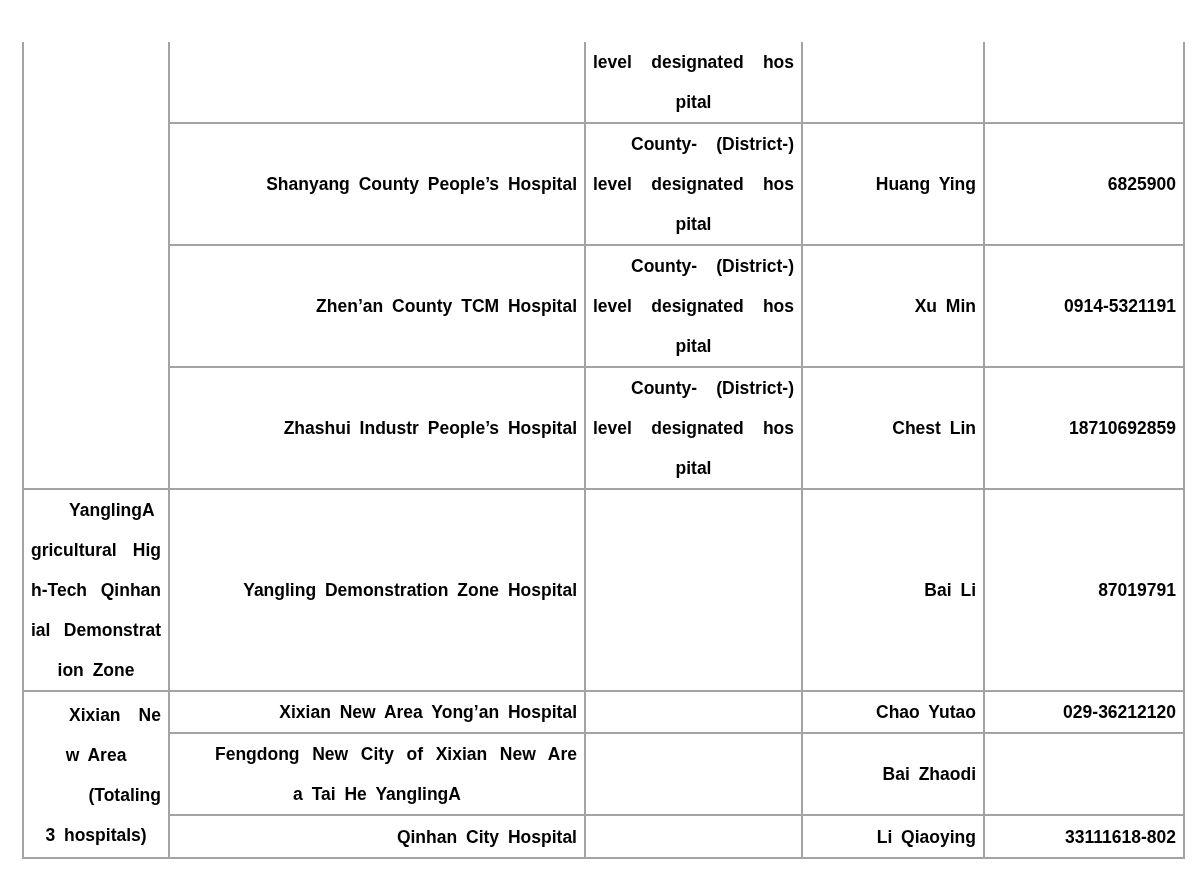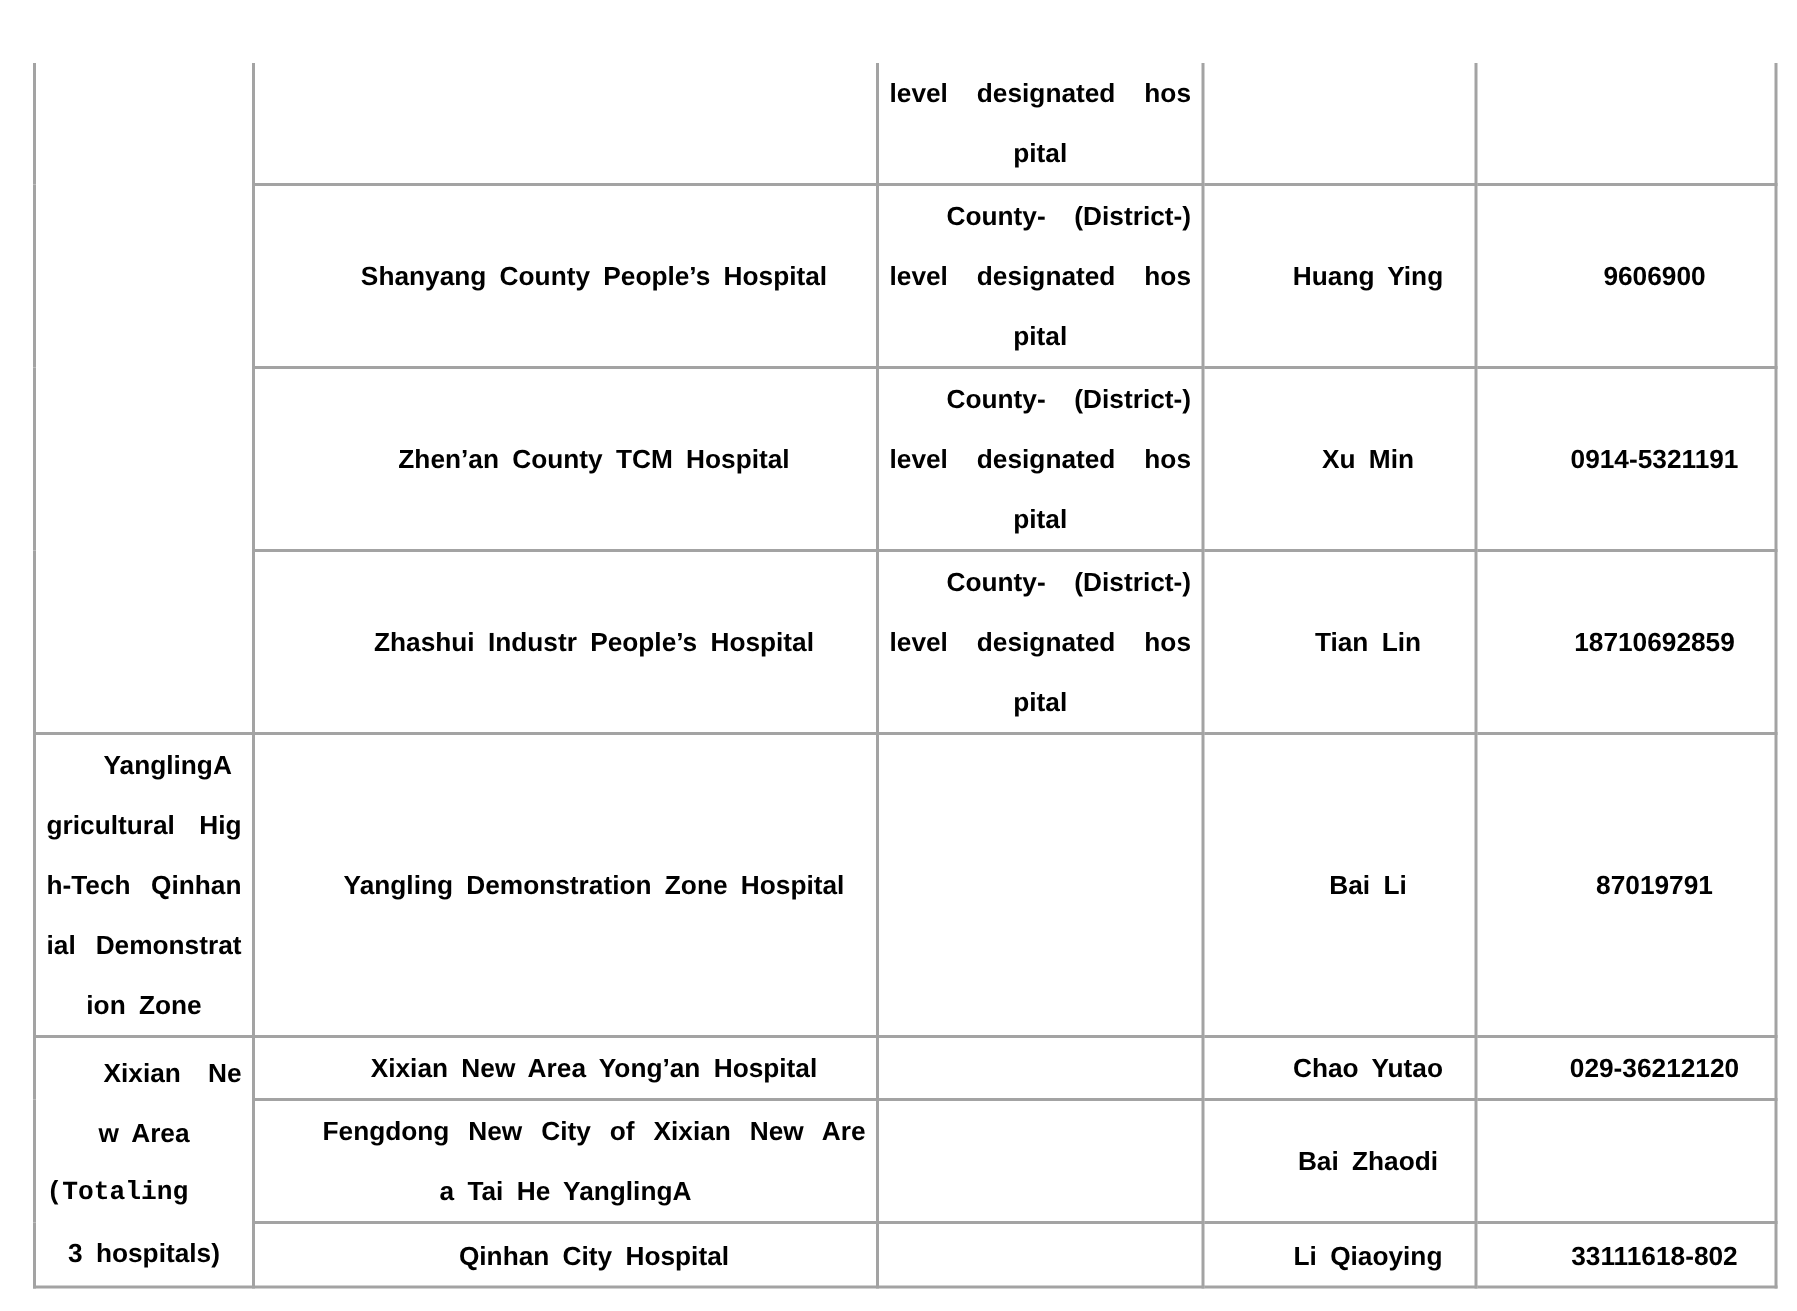--- a/index.html
+++ b/index.html
@@ -41,23 +41,23 @@
   tr.r8 { height: 43px; }
 
   .ln { line-height: 40px; min-height: 40px; }
   
   .ln-f { text-align: justify; text-align-last: justify; text-indent: 38px; }
   
   .ln-m { text-align: justify; text-align-last: justify; }
   
   .ln-e { text-align: center; }
   
-  .ln-s { text-align: center; text-indent: 38px; }
+  .ln-s { text-align: right; text-indent: 38px; }
   
-  .ln-r { text-align: left; font-family: Liberation Mono, monospace; }
+  .ln-r { text-align: right; }
 </style>
 </head>
 <body>
 
 <div class="page">
   <table class="doc-table">
     <colgroup>
       <col style="width:146px">
       <col style="width:416px">
       <col style="width:217px">
@@ -81,21 +81,21 @@
           </td>
           <td>
             <div class="ln ln-f">County- (District-)</div>
             <div class="ln ln-m">level designated hos</div>
             <div class="ln ln-e">pital</div>
           </td>
           <td>
             <div class="ln ln-s">Huang Ying</div>
           </td>
           <td>
-            <div class="ln ln-s">9606900</div>
+            <div class="ln ln-s">6825900</div>
           </td>
         </tr>
         <tr class="r3">
           <td>
             <div class="ln ln-s">Zhen’an County TCM Hospital</div>
           </td>
           <td>
             <div class="ln ln-f">County- (District-)</div>
             <div class="ln ln-m">level designated hos</div>
             <div class="ln ln-e">pital</div>
@@ -110,21 +110,21 @@
         <tr class="r4">
           <td>
             <div class="ln ln-s">Zhashui Industr People’s Hospital</div>
           </td>
           <td>
             <div class="ln ln-f">County- (District-)</div>
             <div class="ln ln-m">level designated hos</div>
             <div class="ln ln-e">pital</div>
           </td>
           <td>
-            <div class="ln ln-s">Tian Lin</div>
+            <div class="ln ln-s">Chest Lin</div>
           </td>
           <td>
             <div class="ln ln-s">18710692859</div>
           </td>
         </tr>
         <tr class="r5">
           <td rowspan="1">
             <div class="ln ln-f">YanglingA</div>
             <div class="ln ln-m">gricultural Hig</div>
             <div class="ln ln-m">h-Tech Qinhan</div>

